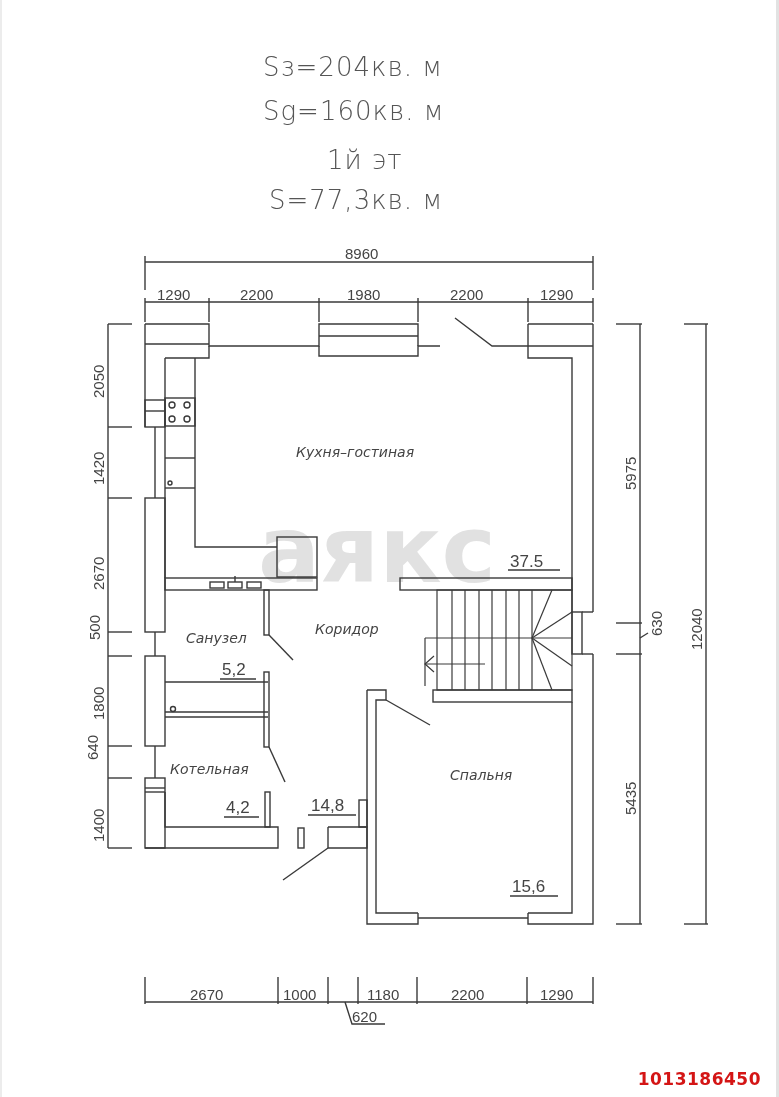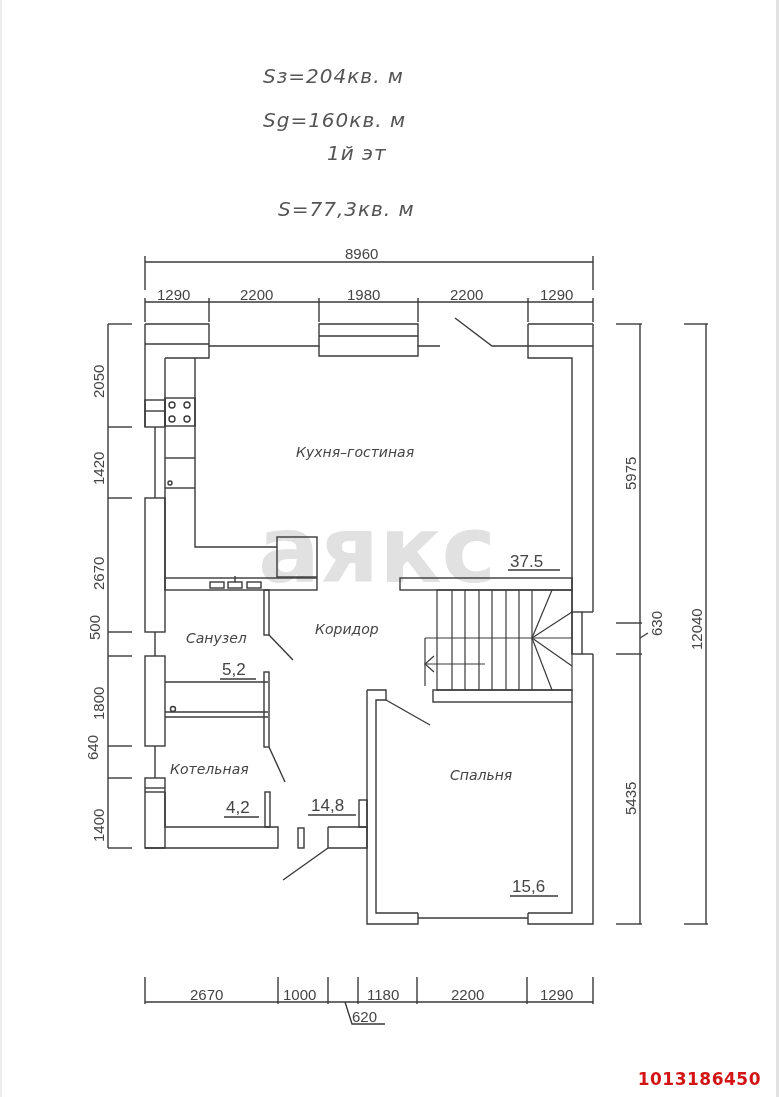--- a/index.html
+++ b/index.html
@@ -2,39 +2,39 @@
 <html><head>
 <meta charset="utf-8">
 <style>
   html, body { margin: 0; padding: 0; background: #ffffff; }
   body { width: 779px; height: 1097px; position: relative; overflow: hidden;
          font-family: "DejaVu Sans", sans-serif; color: #333; }
   .frame { position: absolute; left: 0; top: 0; width: 779px; height: 1097px;
            border-left: 2px solid #ececec; border-right: 3px solid #e2e2e2; box-sizing: border-box; }
   .title-block { position: absolute; left: 255px; top: 52px; width: 260px; }
   .title-line { position: absolute; white-space: nowrap; font-family: "DejaVu Sans", sans-serif;
-                font-style: italic; font-size: 20px; color: #555; letter-spacing: 1px; font-weight: 300; margin-top: 12px; }
+                font-size: 26px; color: #555; letter-spacing: 1px; font-weight: 300; }
   svg.plan { position: absolute; left: 0; top: 0; }
   .dim { font-family: "Liberation Sans", sans-serif; font-size: 15px; fill: #444; }
   .room { font-family: "DejaVu Sans", sans-serif; font-style: italic; font-size: 14px; fill: #444; }
   .area { font-family: "Liberation Sans", sans-serif; font-size: 17px; fill: #444; }
   .watermark { font-family: "DejaVu Sans", sans-serif; font-weight: bold; font-size: 92px; fill: #d8d8d8; opacity: 0.75; }
   .listing-id { position: absolute; right: 18px; bottom: 8px; color: #d41515; font-weight: bold;
                 font-family: "DejaVu Sans", sans-serif; font-size: 17px; letter-spacing: 0.5px; text-align: center; }
 </style>
 </head>
 <body>
 
 <div class="frame"></div>
 
 <div class="title-block">
   <div class="title-line" style="left:8px; top:0px;">Sз=204кв. м</div>
   <div class="title-line" style="left:8px; top:44px;">Sg=160кв. м</div>
-  <div class="title-line" style="left:72px; top:77px;">1й эт</div>
-  <div class="title-line" style="left:23px; top:133px;">S=77,3кв. м</div>
+  <div class="title-line" style="left:72px; top:93px;">1й эт</div>
+  <div class="title-line" style="left:14px; top:133px;">S=77,3кв. м</div>
 </div>
 
 <svg class="plan" width="779" height="1097" viewBox="0 0 779 1097" fill="none" stroke="#3a3a3a" stroke-width="1.4">
 
   <text class="watermark" x="258" y="582" stroke="none">аякс</text>
 
   <g>
     <line x1="145" y1="262" x2="593" y2="262"></line>
     <line x1="145" y1="256" x2="145" y2="290"></line>
     <line x1="593" y1="256" x2="593" y2="290"></line>

